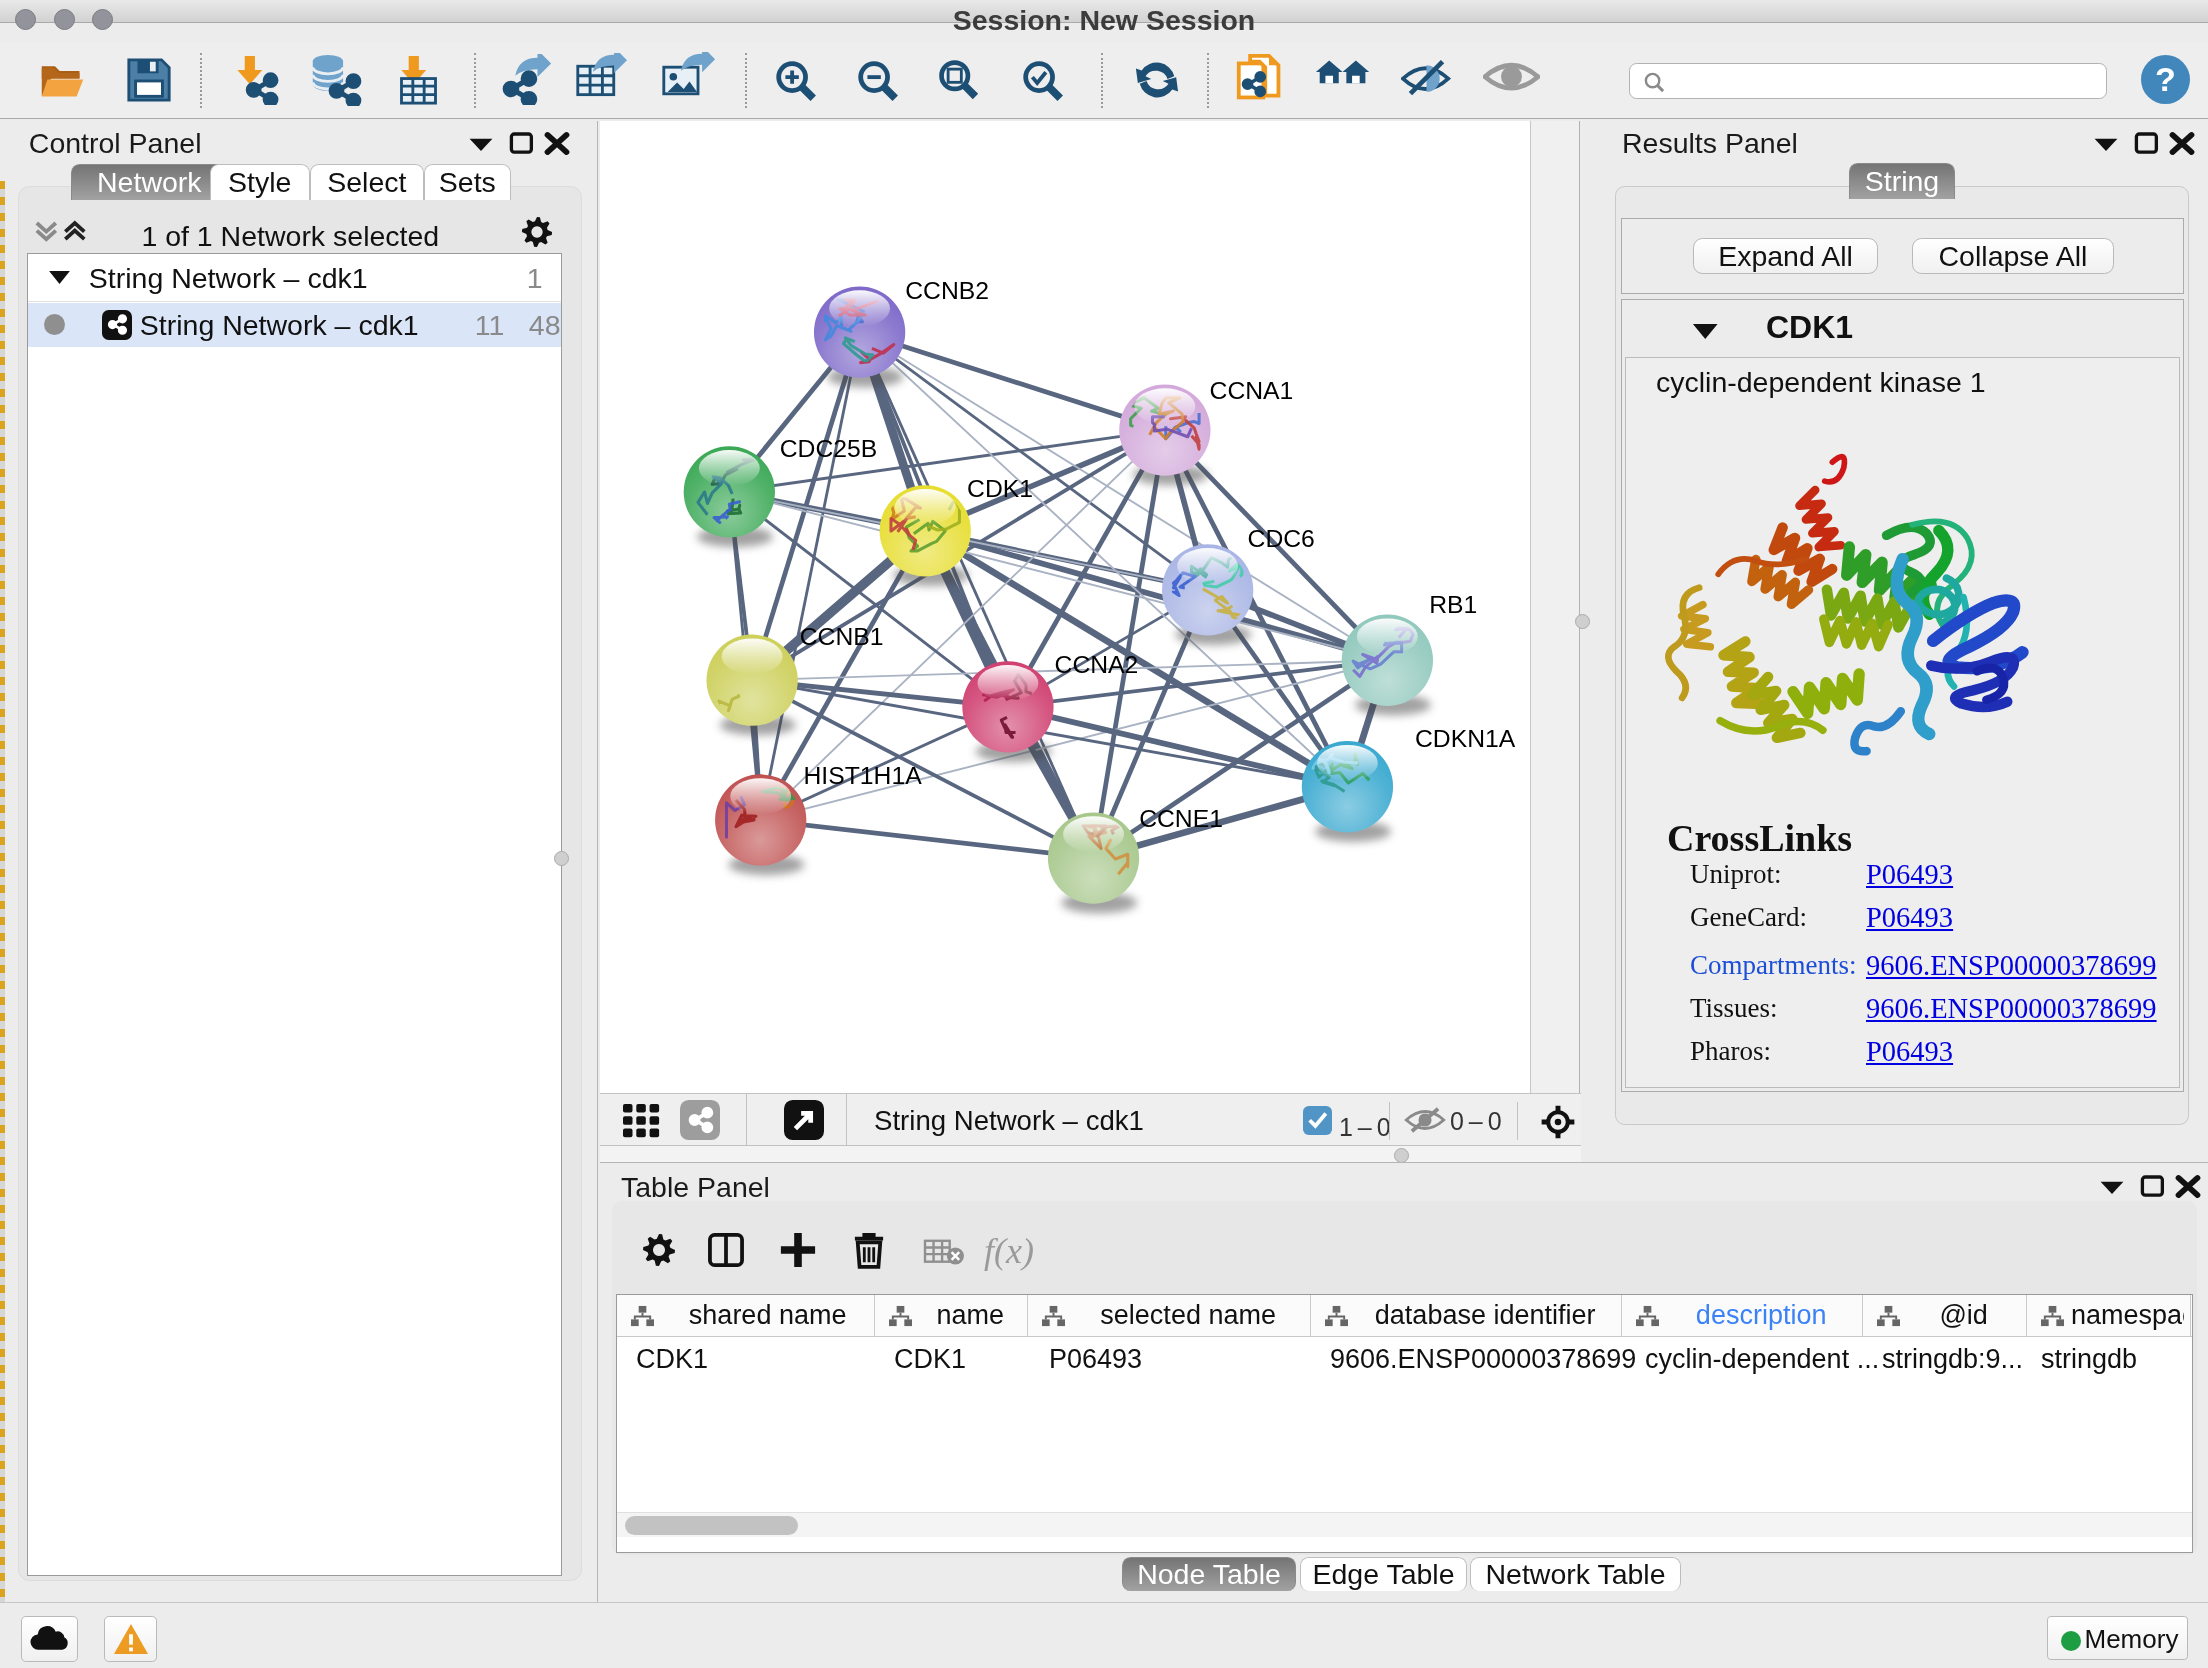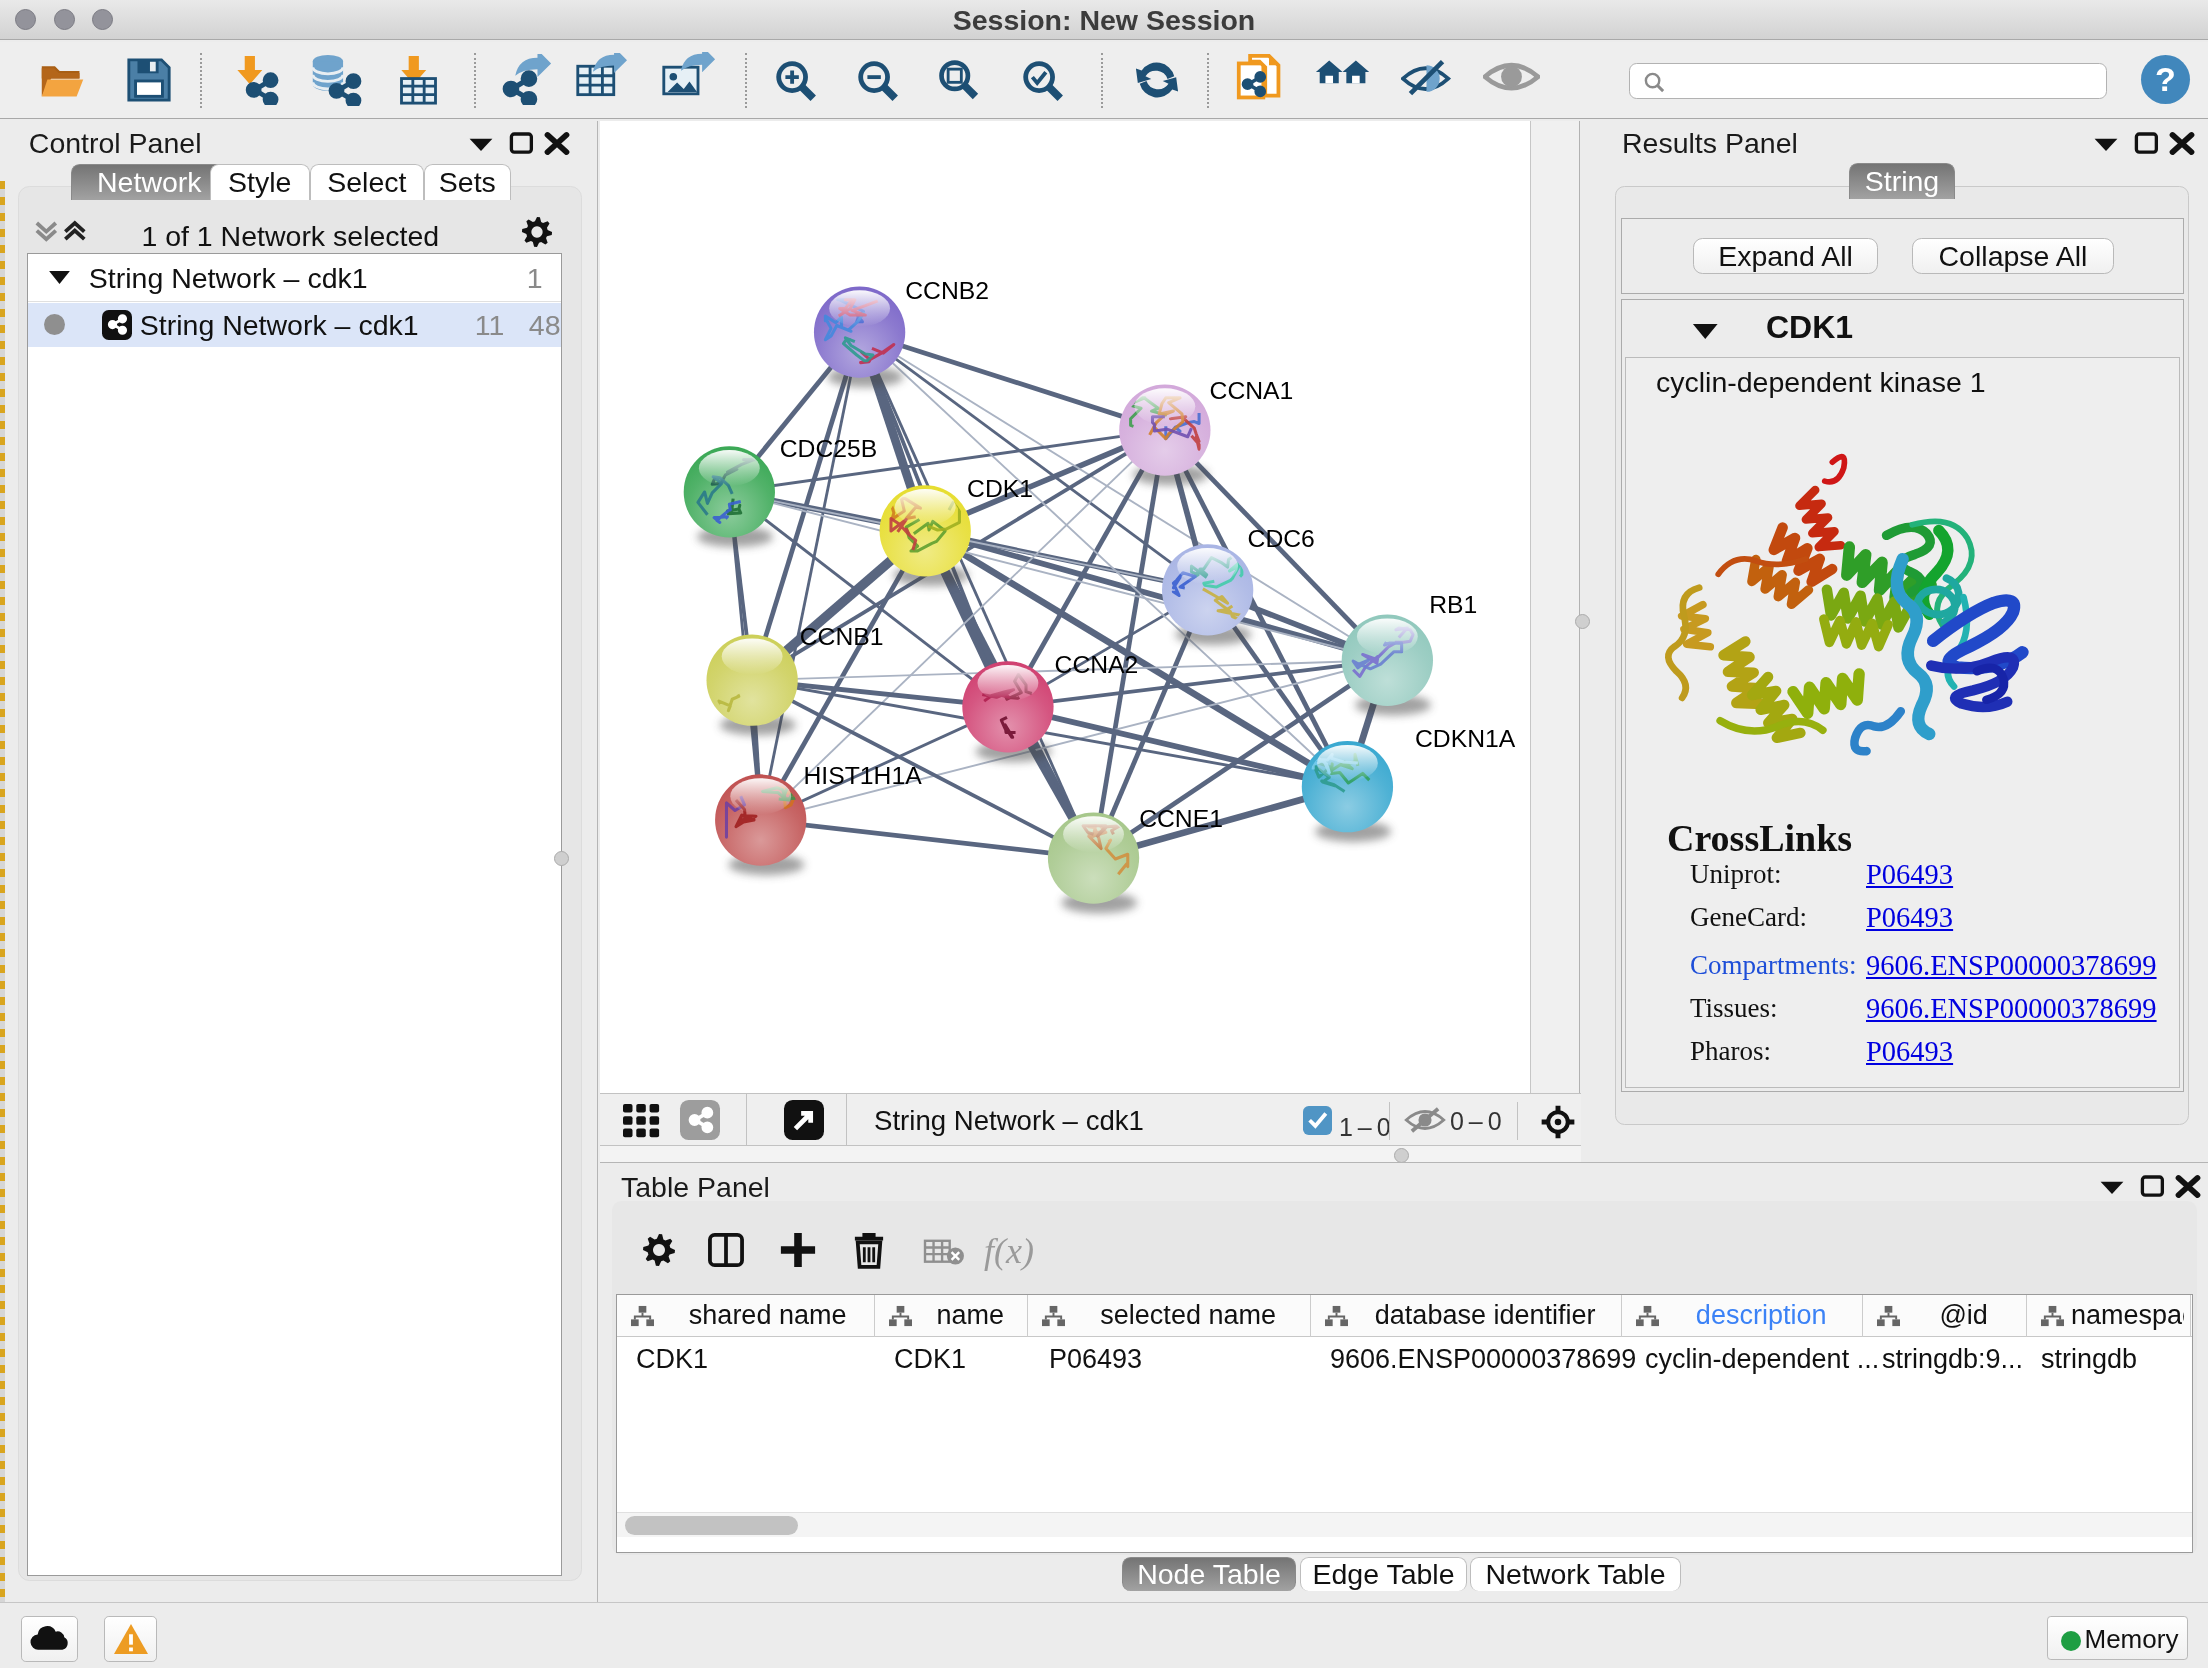--- a/index.html
+++ b/index.html
@@ -3,21 +3,21 @@
 * { margin:0; padding:0; box-sizing:border-box; }
 html,body { width:2208px; height:1668px; overflow:hidden; }
 body { font-family:"Liberation Sans", sans-serif; background:#ececec; position:relative; }
 .abs { position:absolute; }
 .tab { position:absolute; top:43px; height:36px; border:1.9px solid #bdbdbd; border-bottom:none;
   border-radius:8.6px 8.6px 0 0; background:#fff; color:#111; font-size:28.5px; text-align:center; line-height:34px; }
 .tabsel { background:linear-gradient(#747474,#a2a2a2); color:#fff; border-color:#8a8a8a; }
 .btn { position:absolute; background:linear-gradient(#ffffff,#f0f0f0); border:1.9px solid #b9b9b9; border-radius:9.5px;
   font-size:28.5px; color:#111; text-align:center; }
 </style></head><body>
-<div class="abs" style="left:0;top:0;width:2208px;height:40px;background:linear-gradient(#e9e9e9,#d2d2d2);border-bottom:1.9px solid #a9a9a9">
+<div class="abs" style="left:0;top:0;width:2208px;height:23px;background:linear-gradient(#e9e9e9,#d2d2d2);border-bottom:1.9px solid #a9a9a9">
     <div style="position:absolute;left:15px;top:8.6px;width:21px;height:21px;border-radius:50%;background:#93939b;border:1px solid #7b7b83"></div>
     <div style="position:absolute;left:54px;top:8.6px;width:21px;height:21px;border-radius:50%;background:#93939b;border:1px solid #7b7b83"></div>
     <div style="position:absolute;left:92px;top:8.6px;width:21px;height:21px;border-radius:50%;background:#93939b;border:1px solid #7b7b83"></div>
     <div style="position:absolute;left:0;top:3.8px;width:100%;text-align:center;font-size:28.5px;font-weight:bold;color:#3c3c3c">Session: New Session</div>
   </div>
 <div class="abs" style="left:0;top:42px;width:2208px;height:77px;background:#eeeeee;border-bottom:1.9px solid #a8a8a8">
     <svg style="position:absolute;left:38px;top:13.3px" width="49" height="49" viewBox="0 0 52 52">
       <path d="M4 12 h14 l5 5 h21 v8 h-40 z" fill="#a95f14"></path>
       <path d="M4 44 V14 h13 l5 5 h22 v6 h-30 z" fill="#b4661a"></path>
       <path d="M10 26 h38 l-7 18 H4 z" fill="#f3a440"></path>

